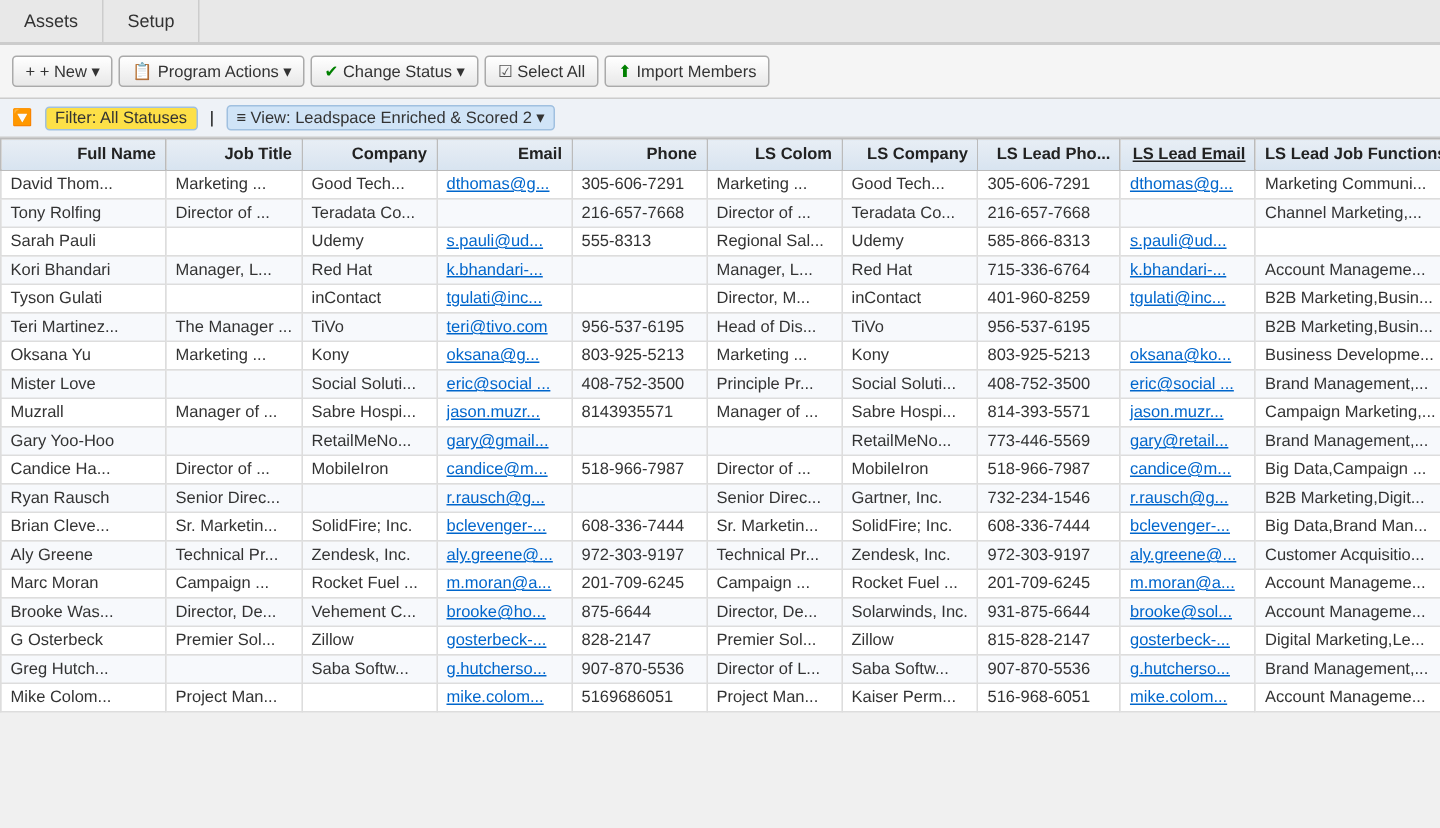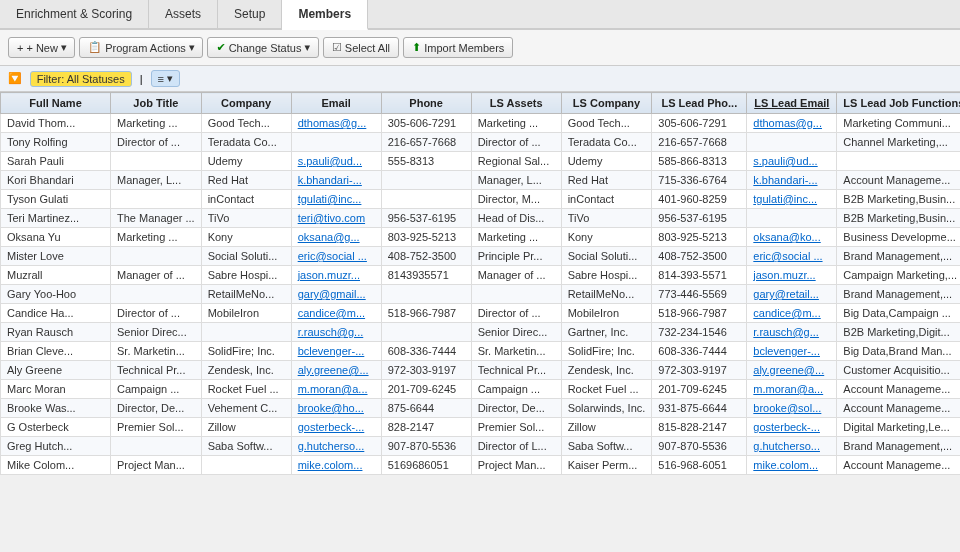--- a/index.html
+++ b/index.html
@@ -98,21 +98,21 @@
     thead tr {
       background: linear-gradient(to bottom, #e8eef5, #d8e4f0);
     }
     thead th {
       border: 1px solid #bbb;
       padding: 4px 6px;
       font-size: 11px;
       font-weight: bold;
       color: #222;
       white-space: nowrap;
-      text-align: center;
+      text-align: right;
       cursor: pointer;
       position: sticky;
       top: 0;
       z-index: 10;
       background: linear-gradient(to bottom, #e8eef5, #d8e4f0);
     }
     tbody tr {
       background: #fff;
     }
     tbody tr:nth-child(even) {
@@ -132,24 +132,22 @@
       color: #0066cc;
       text-decoration: underline;
       cursor: pointer;
       margin-top: 44px;
     }
   </style>
 </head>
 <body>
 
 <div class="top-nav">
-  <div class="nav-tab">Enrichment &amp; Scoring</div>
   <div class="nav-tab">Assets</div>
   <div class="nav-tab">Setup</div>
-  <div class="nav-tab active">Members</div>
 </div>
 
 <div class="toolbar">
   <button class="toolbar-btn">
     <span>+</span>
     <span>+ New</span>
     <span>▾</span>
   </button>
   <button class="toolbar-btn">
     <span style="color:#555;">📋</span>
@@ -170,34 +168,35 @@
     <span>Import Members</span>
   </button>
 </div>
 
 <div class="filter-bar">
   <span>🔽</span>
   <span class="filter-tag">Filter: All Statuses</span>
   <span>|</span>
   <span class="view-tag">
     <span>≡</span>
+    <span>View: Leadspace Enriched &amp; Scored 2</span>
     <span>▾</span>
   </span>
 </div>
 
 <div class="table-container">
   <table>
     <thead>
       <tr>
         <th style="min-width:110px;">Full Name</th>
         <th style="min-width:90px;">Job Title</th>
         <th style="min-width:90px;">Company</th>
         <th style="min-width:90px;">Email</th>
         <th style="min-width:90px;">Phone</th>
-        <th style="min-width:90px;">LS Assets</th>
+        <th style="min-width:90px;">LS Colom</th>
         <th style="min-width:90px;">LS Company</th>
         <th style="min-width:95px;">LS Lead Pho...</th>
         <th style="min-width:90px;text-decoration:underline;">LS Lead Email</th>
         <th style="min-width:130px;">LS Lead Job Functions</th>
 
       </tr>
     </thead>
     <tbody id="table-body">
     <tr>
           <td>David Thom...</td>

